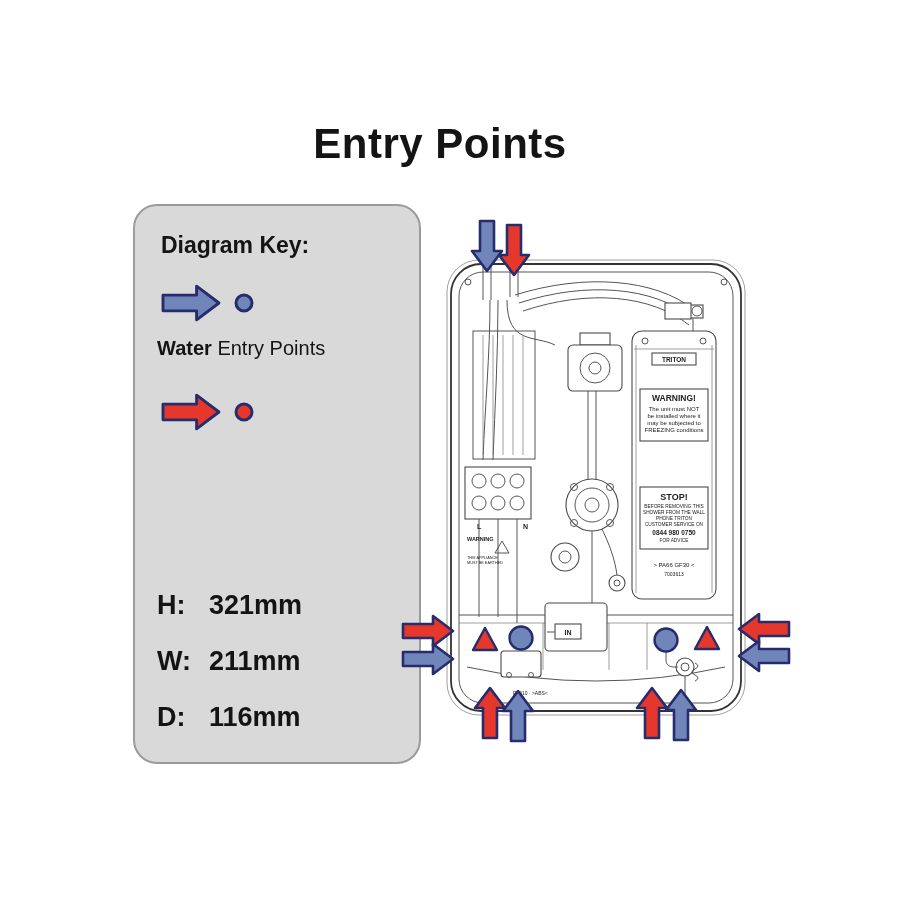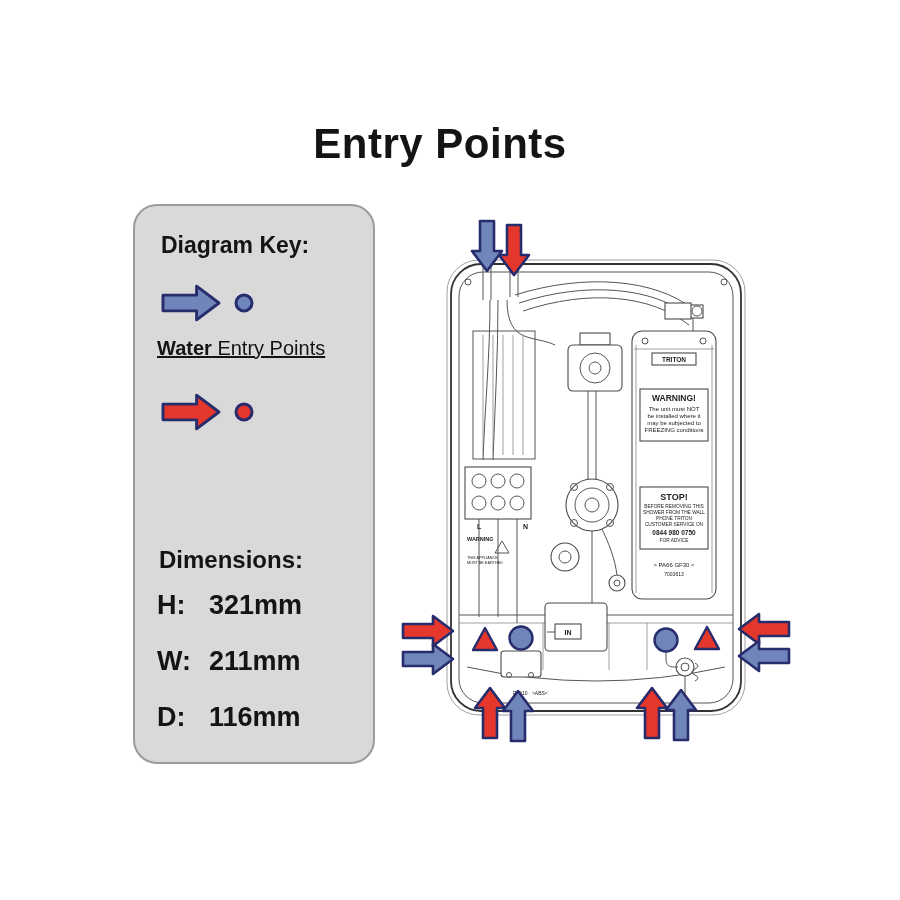--- a/index.html
+++ b/index.html
@@ -6,33 +6,33 @@
   body {
     width:900px; height:900px; position:relative; background:#ffffff;
     font-family:"Liberation Sans", sans-serif; overflow:hidden;
   }
   .page-title {
     position:absolute; left:0; top:120px; width:880px; text-align:center;
     font-size:42px; font-weight:bold; color:#141414; letter-spacing:0.5px;
   }
   
   .key-panel {
-    position:absolute; left:133px; top:204px; width:242px; height:560px;
+    position:absolute; left:133px; top:204px; width:288px; height:560px;
     background:#d9d9d9; border:2px solid #9b9b9b; border-radius:24px;
     box-sizing:border-box;
   }
   .key-heading {
     position:absolute; left:26px; top:26px;
     font-size:23px; font-weight:bold; color:#141414;
   }
   .legend-icons { position:absolute; left:24px; }
   .legend-icons.water { top:75px; }
   .legend-icons.cable { top:184px; }
   .legend-label {
-    position:absolute; left:22px; font-size:20px; color:#141414; white-space:nowrap;text-decoration:underline;
+    position:absolute; left:22px; font-size:20px; color:#141414; white-space:nowrap;
   }
   .legend-label.water { top:131px; }
   .legend-label.cable { top:239px; }
   .dims-heading {
     position:absolute; left:24px; top:340px;
     font-size:24px; font-weight:bold; color:#141414;
   }
   .dim-row {
     position:absolute; left:22px; display:flex;
     font-size:27px; font-weight:bold; color:#141414;
@@ -70,21 +70,20 @@
     <use href="#block-arrow" transform="translate(4,22) scale(1.12)" class="arrow" fill="#7086ba"></use>
     <circle cx="85" cy="22" r="8" class="key-dot" fill="#7086ba"></circle>
   </svg>
   <div class="legend-label water"><b>Water</b><span> Entry Points</span></div>
 
   <svg class="legend-icons cable" width="130" height="44" viewBox="0 0 130 44">
     <use href="#block-arrow" transform="translate(4,22) scale(1.12)" class="arrow" fill="#e5372b"></use>
     <circle cx="85" cy="22" r="8" class="key-dot" fill="#e5372b"></circle>
   </svg>
 
-  <div class="dims-heading">Dimensions:</div>
   <div class="dim-row h">
     <span class="dim-label">H:</span>
     <span>321mm</span>
   </div>
   <div class="dim-row w">
     <span class="dim-label">W:</span>
     <span>211mm</span>
   </div>
   <div class="dim-row d">
     <span class="dim-label">D:</span>

